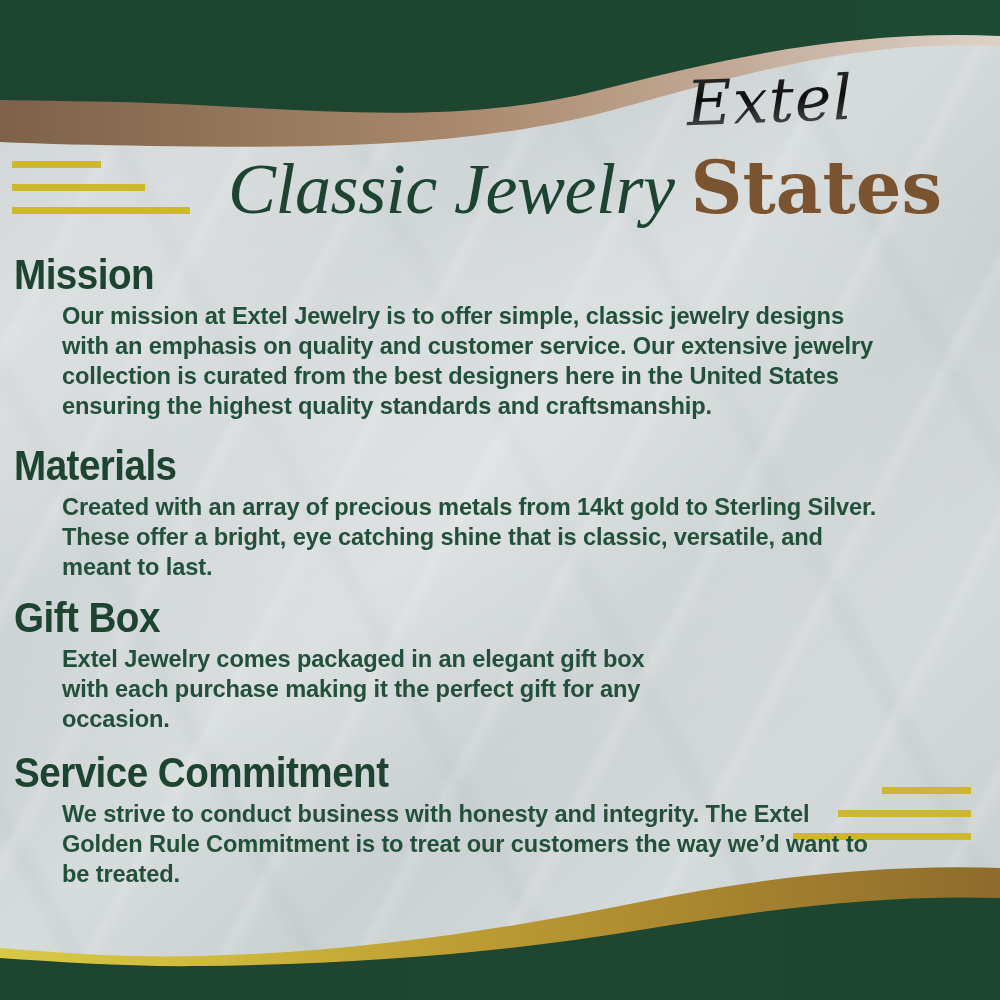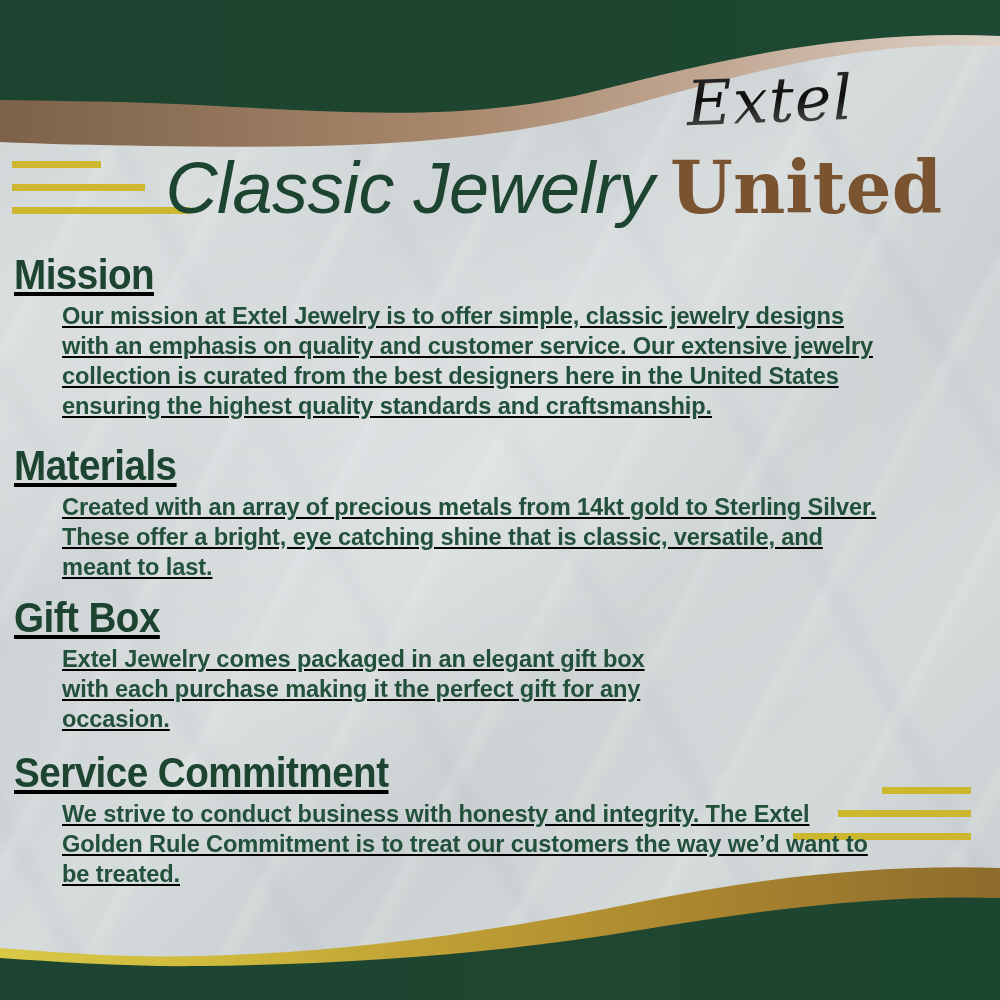--- a/index.html
+++ b/index.html
@@ -92,21 +92,21 @@
     position: absolute;
     left: 0;
     top: 152px;
     width: 1000px;
     padding-right: 58px;
     box-sizing: border-box;
     text-align: right;
     white-space: nowrap;
   }
   .title-classic {
-    font-family: Liberation Sans, sans-serif;
+    font-family: Liberation Serif, serif;
     font-style: italic;
     font-weight: 400;
     font-size: 72px;
     line-height: 1;
     color: #1c4430;
     letter-spacing: -0.5px;
   }
   .title-design {
     font-family: "DejaVu Serif", serif;
     font-style: normal;
@@ -117,21 +117,20 @@
     letter-spacing: 0px;
     margin-left: 16px;
   }
 
   
   .content {
     position: absolute;
     left: 0;
     top: 252px;
     width: 954px;
-    text-decoration: underline;
   }
   .section { margin-bottom: 16px; }
   .section-heading {
     font-family: "Liberation Sans", sans-serif;
     font-weight: 700;
     font-size: 42px;
     line-height: 1.08;
     color: #1c4430;
     margin: 0 0 4px 14px;
     letter-spacing: -0.6px;
@@ -212,21 +211,21 @@
 
   <div class="rules rules-bottomright">
     <div class="rule" style="width:89px"></div>
     <div class="rule" style="width:133px"></div>
     <div class="rule" style="width:178px"></div>
   </div>
 
   <div class="brand-script">Extel</div>
 
   <div class="title-row">
-    <span class="title-classic">Classic Jewelry</span><span class="title-design">United</span>
+    <span class="title-classic">Classic Jewelry</span><span class="title-design">States</span>
   </div>
 
   <div class="content">
 
     <div class="section sec-mission">
       <h2 class="section-heading">Mission</h2>
       <p class="section-body">Our mission at Extel Jewelry is to offer simple, classic jewelry designs with an emphasis on quality and customer service. Our extensive jewelry collection is curated from the best designers here in the United States ensuring the highest quality standards and craftsmanship.</p>
     </div>
 
     <div class="section sec-materials">

